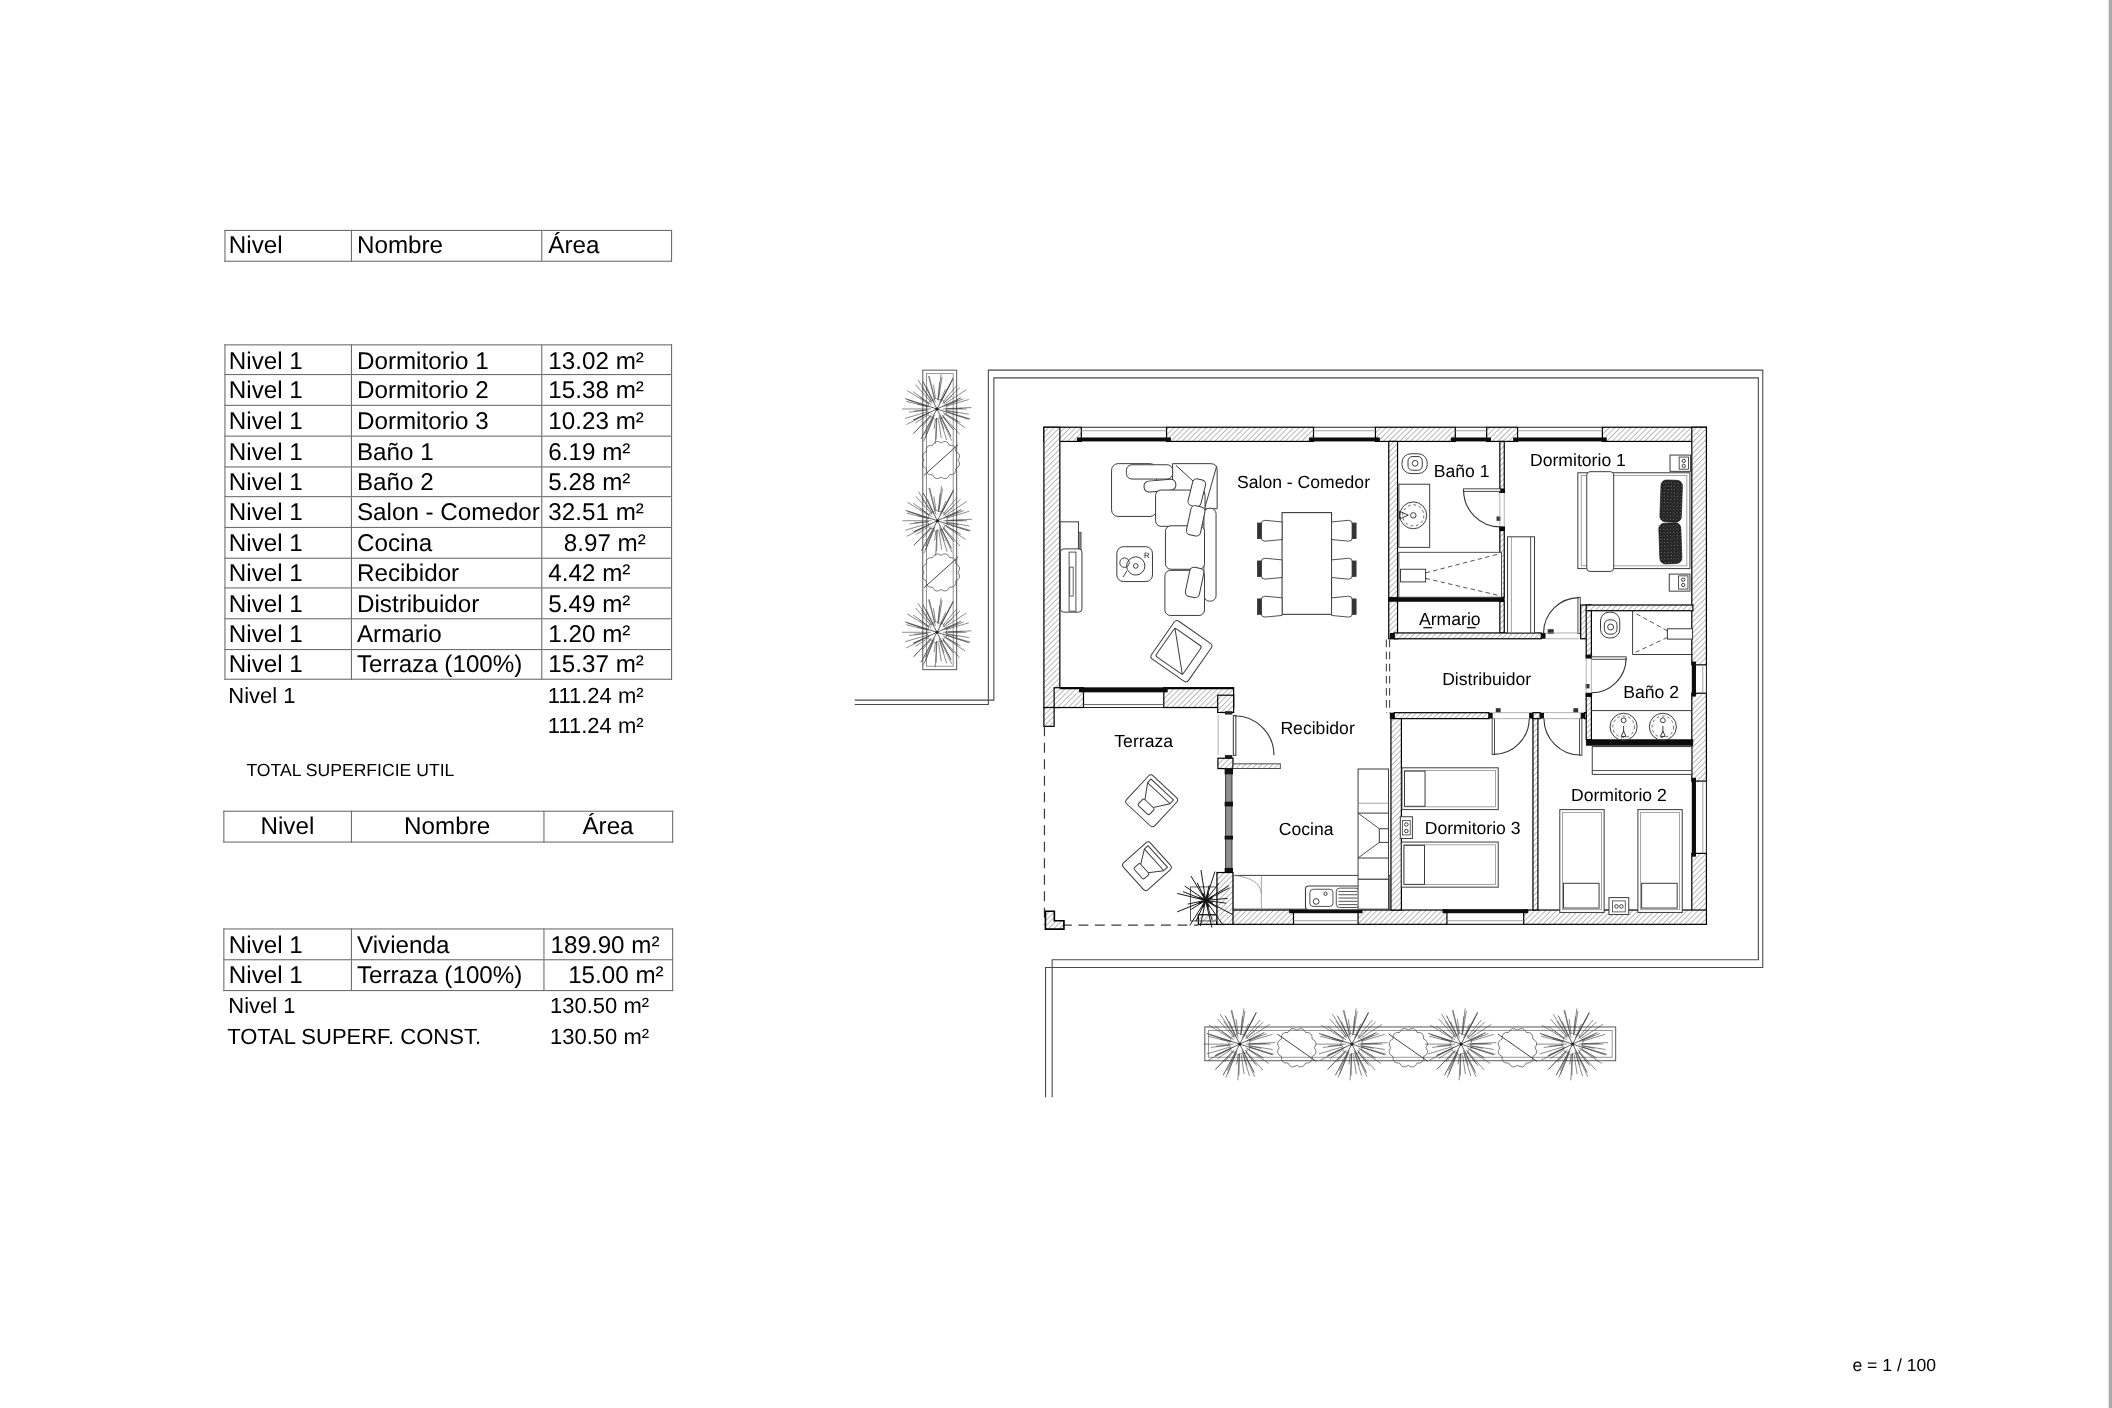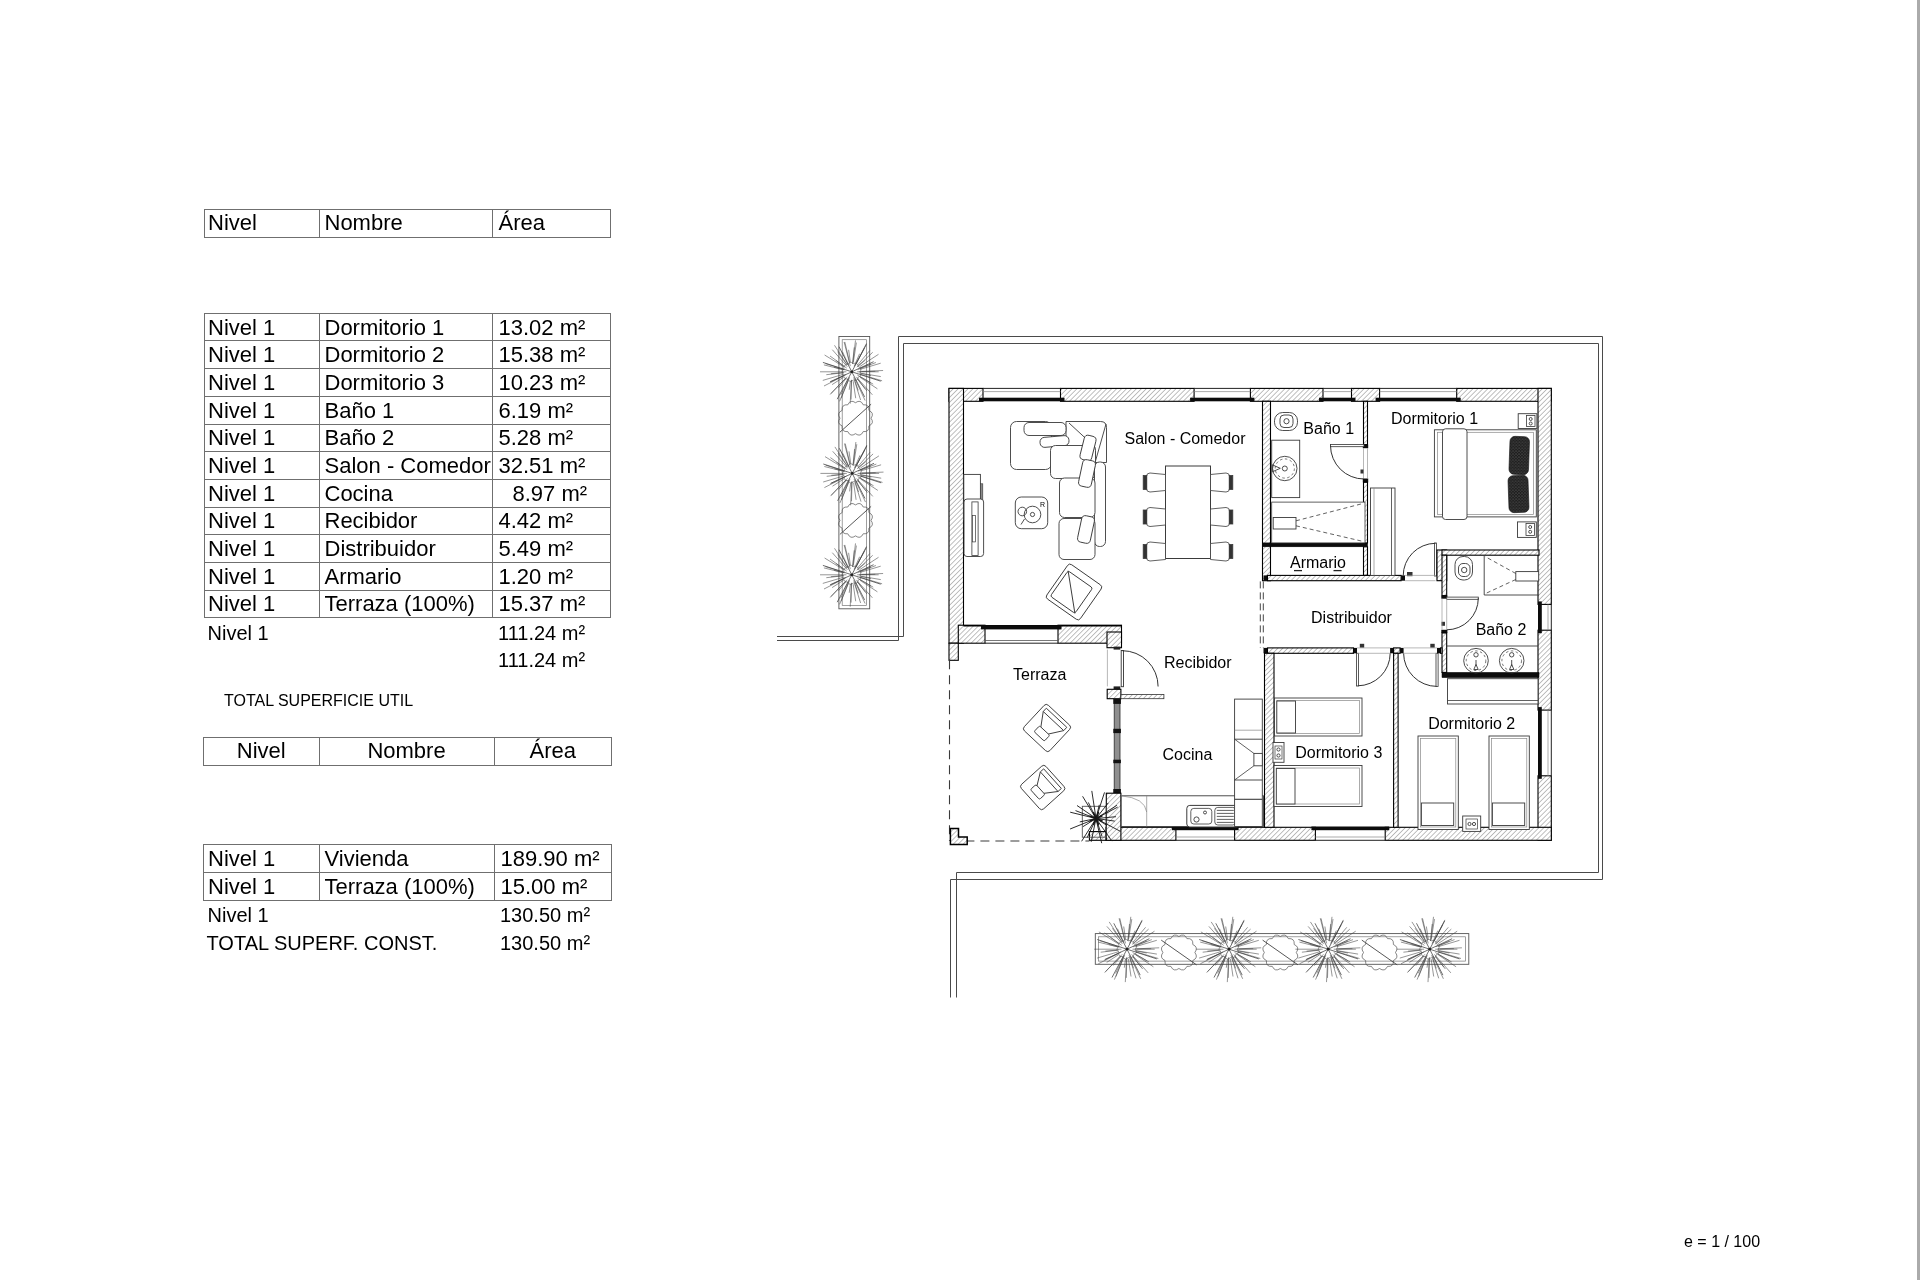--- a/index.html
+++ b/index.html
@@ -118,21 +118,21 @@
     </colgroup>
 <tbody>
       <tr style="height:28.3px">
         <td style="padding-left:4px;">Nivel 1</td>
         <td style="padding-left:5px;">Vivienda</td>
         <td style="padding-left:6px;">189.90 m²</td>
       </tr>
 <tr style="height:28.3px">
         <td style="padding-left:4px;">Nivel 1</td>
         <td style="padding-left:5px;">Terraza (100%)</td>
-        <td style="padding-left:6px;">15.00 m²</td>
+        <td style="padding-left:22px;">15.00 m²</td>
       </tr>
 </tbody>
   </table>
 
 <div class="abs" style="left:207.5px;top:900.5px;height:28px;line-height:28px;font-size:20px;">Nivel 1</div>
 <div class="abs" style="left:500px;top:900.5px;height:28px;line-height:28px;font-size:20px;">130.50 m²</div>
 
 <div class="abs" style="left:206.5px;top:928.5px;height:28px;line-height:28px;font-size:20px;">TOTAL SUPERF. CONST.</div>
 <div class="abs" style="left:500px;top:928.5px;height:28px;line-height:28px;font-size:20px;">130.50 m²</div>
 

